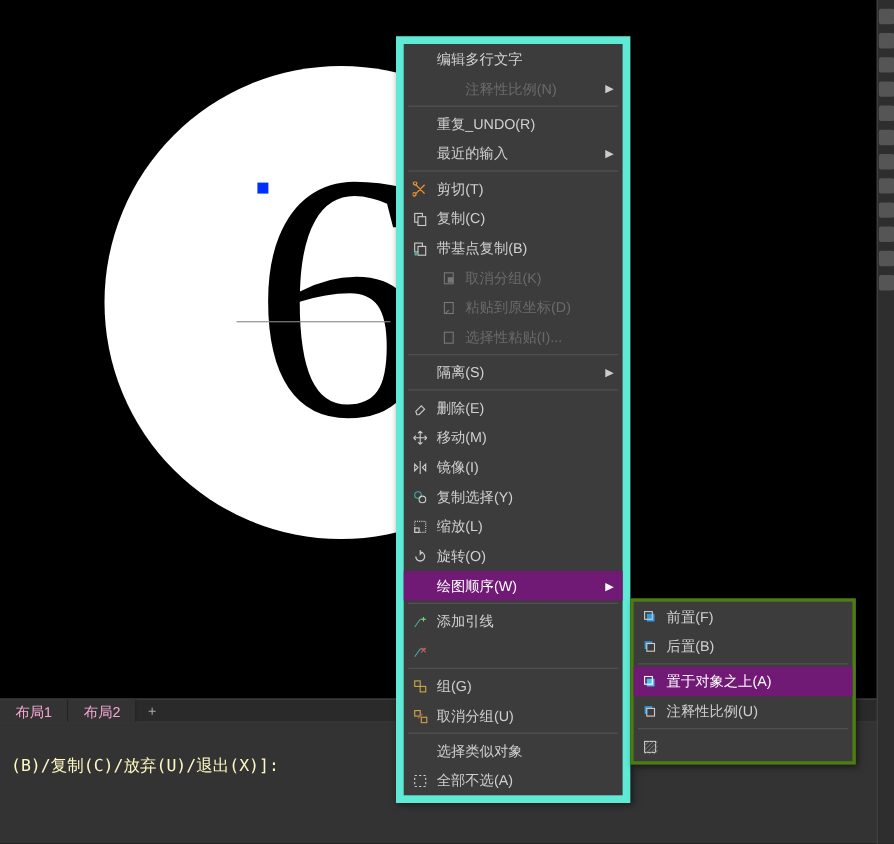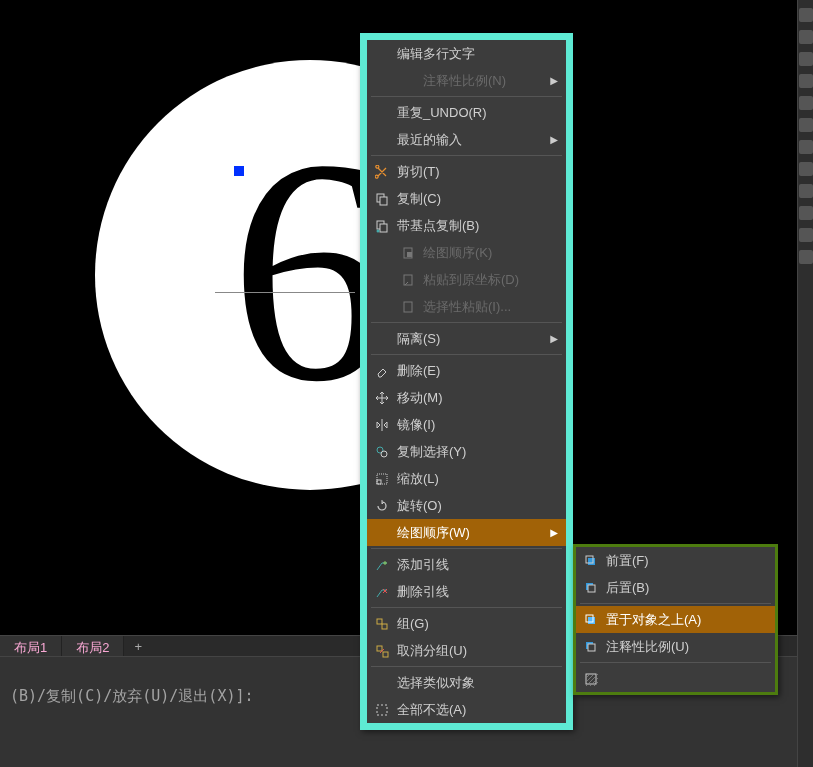--- a/index.html
+++ b/index.html
@@ -80,21 +80,21 @@
       color: #aaa;
       cursor: pointer;
     }
     .command-area {
       position: absolute;
       left: 0;
       top: 657px;
       width: 813px;
       height: 110px;
       background: #333;
-      color: #a3a3a3;
+      color: #fef9c3;
       font-family: "SimSun", monospace;
       font-size: 15px;
       padding: 30px 10px;
     }
     .context-menu {
       position: absolute;
       left: 360px;
       top: 33px;
       width: 213px;
       background: #3c3c3c;
@@ -103,21 +103,21 @@
     }
     .menu-item {
       display: flex;
       align-items: center;
       height: 27px;
       padding: 0 8px 0 6px;
       cursor: pointer;
       position: relative;
     }
     .menu-item.highlighted {
-      background: #a16207;
+      background: #701a75;
       color: #fff;
     }
     .menu-item.disabled {
       color: #6a6a6a;
       cursor: default;
       padding-left: 32px;
     }
     .menu-icon {
       width: 18px;
       height: 18px;
@@ -251,21 +251,21 @@
     </span>
     <span class="menu-label">带基点复制(B)</span>
   </div>
   <div class="menu-item disabled">
     <span class="menu-icon">
       <svg width="14" height="14" viewBox="0 0 14 14">
           <rect x="3" y="2" width="8" height="10" stroke="#777" fill="none" stroke-width="1"></rect>
           <rect x="6" y="6" width="5" height="5" fill="#777"></rect>
         </svg>
     </span>
-    <span class="menu-label">绘图顺序(K)</span>
+    <span class="menu-label">取消分组(K)</span>
   </div>
   <div class="menu-item disabled">
     <span class="menu-icon">
       <svg width="14" height="14" viewBox="0 0 14 14">
           <rect x="3" y="2" width="8" height="10" stroke="#777" fill="none" stroke-width="1"></rect>
           <path d="M4 12l3-3" stroke="#777"></path>
         </svg>
     </span>
     <span class="menu-label">粘贴到原坐标(D)</span>
   </div>
@@ -350,21 +350,20 @@
     </span>
     <span class="menu-label">添加引线</span>
   </div>
   <div class="menu-item">
     <span class="menu-icon">
       <svg width="14" height="14" viewBox="0 0 14 14">
           <path d="M2 12l5-7h5" stroke="#4aa" fill="none"></path>
           <path d="M8 4l4 4M12 4l-4 4" stroke="#d55"></path>
         </svg>
     </span>
-    <span class="menu-label">删除引线</span>
   </div>
   <div class="menu-sep"></div>
   <div class="menu-item">
     <span class="menu-icon">
       <svg width="14" height="14" viewBox="0 0 14 14">
           <rect x="2" y="2" width="5" height="5" stroke="#ca4" fill="none"></rect>
           <rect x="7" y="7" width="5" height="5" stroke="#ca4" fill="none"></rect>
         </svg>
     </span>
     <span class="menu-label">组(G)</span>

